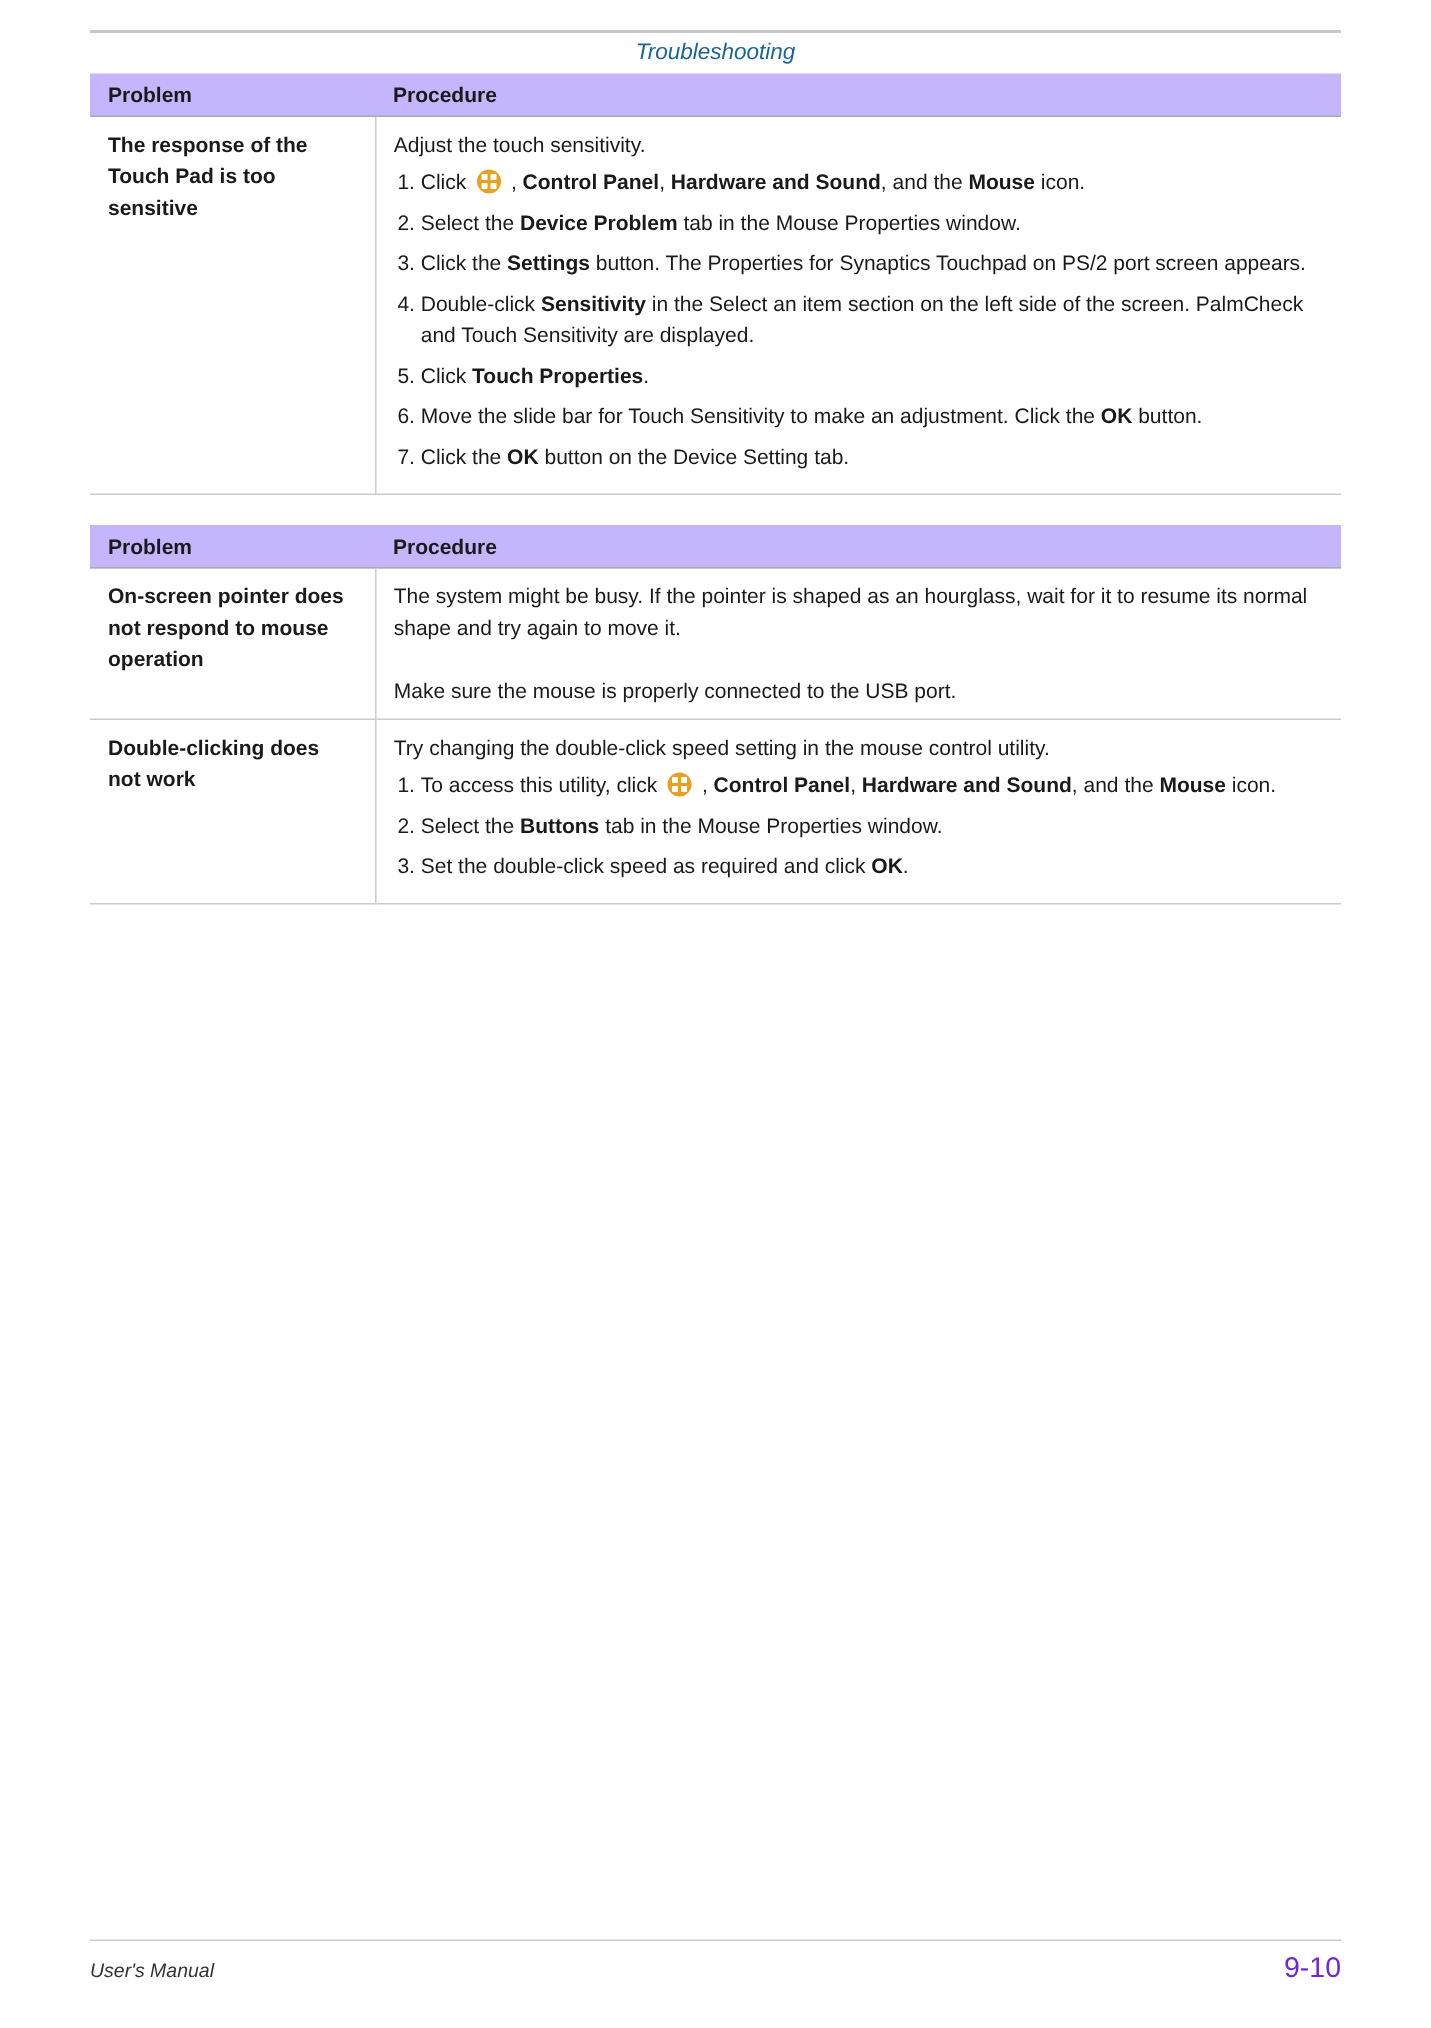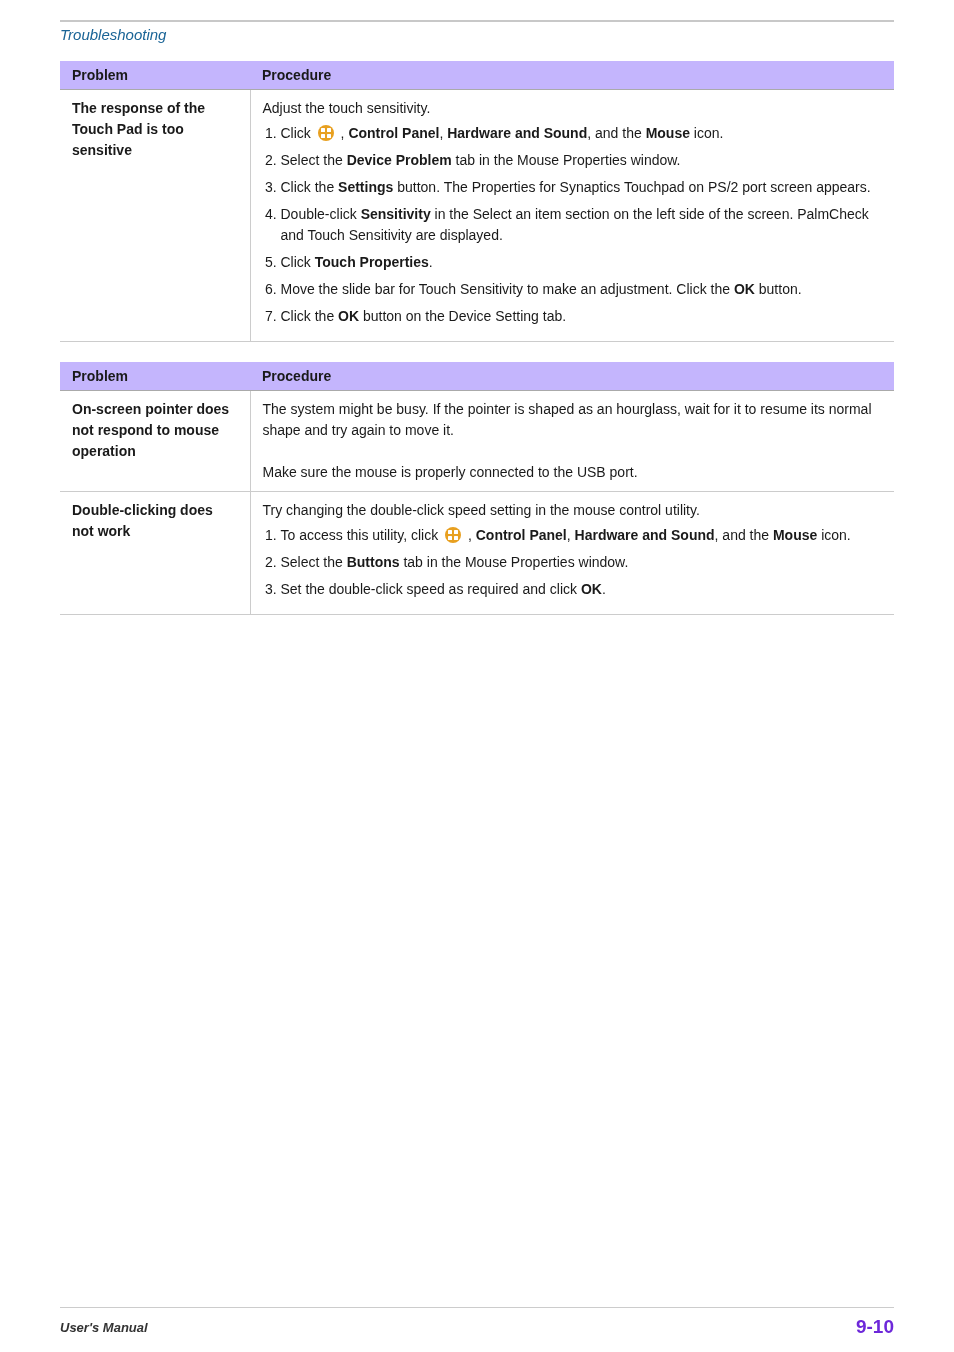--- a/index.html
+++ b/index.html
@@ -25,22 +25,22 @@
       position: relative;
     }
 
     .top-rule {
       border-top: 2px solid #c8c8c8;
       margin-bottom: 4px;
     }
 
     .header-area {
       display: flex;
-      justify-content: flex-start;
-      margin-bottom: 18px;
+      justify-content: center;
+      margin-bottom: 6px;
     }
 
     .troubleshooting-label {
       color: #1a6496;
       font-size: 15px;
       font-style: italic;
     }
 
     
     .content-table {
@@ -103,29 +103,28 @@
       width: 18px;
       height: 18px;
       vertical-align: middle;
       margin: 0 2px;
       position: relative;
       top: -1px;
     }
 
     .footer-area {
       position: absolute;
-      bottom: 14px;
+      bottom: 28px;
       left: 60px;
       right: 60px;
       display: flex;
       justify-content: space-between;
       align-items: center;
       border-top: 1px solid #cccccc;
       padding-top: 8px;
-      font-weight: bold;
     }
 
     .footer-left {
       font-size: 13px;
       color: #333;
       font-style: italic;
     }
 
     .footer-right {
       font-size: 19px;

